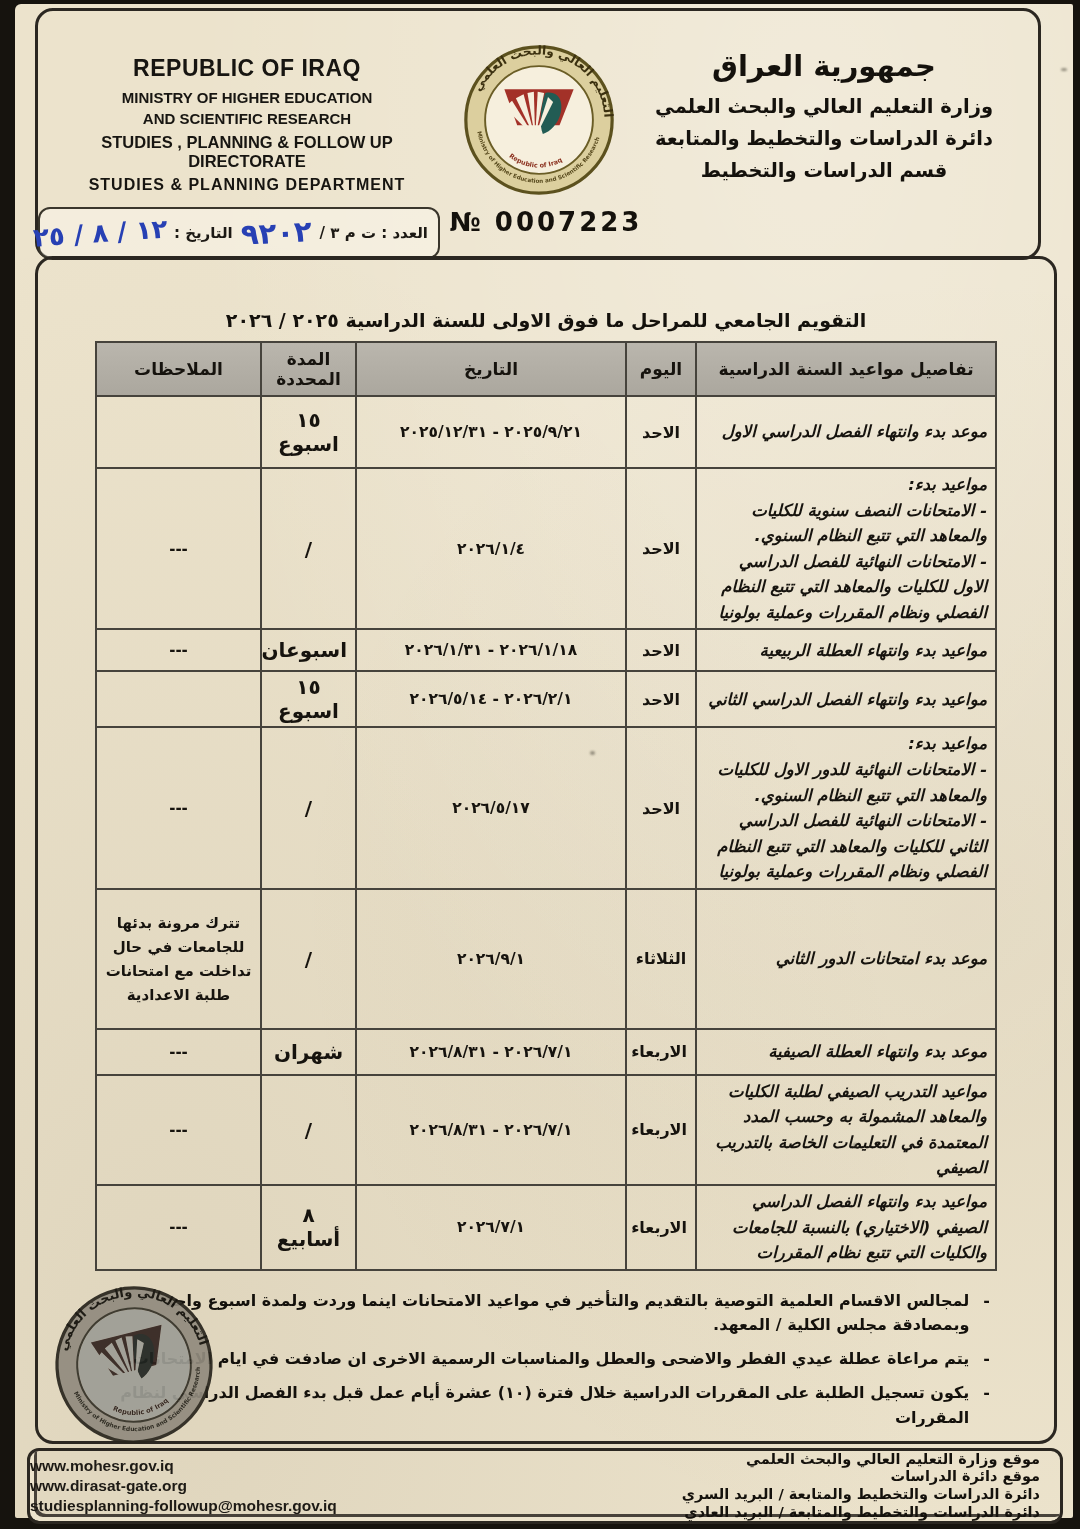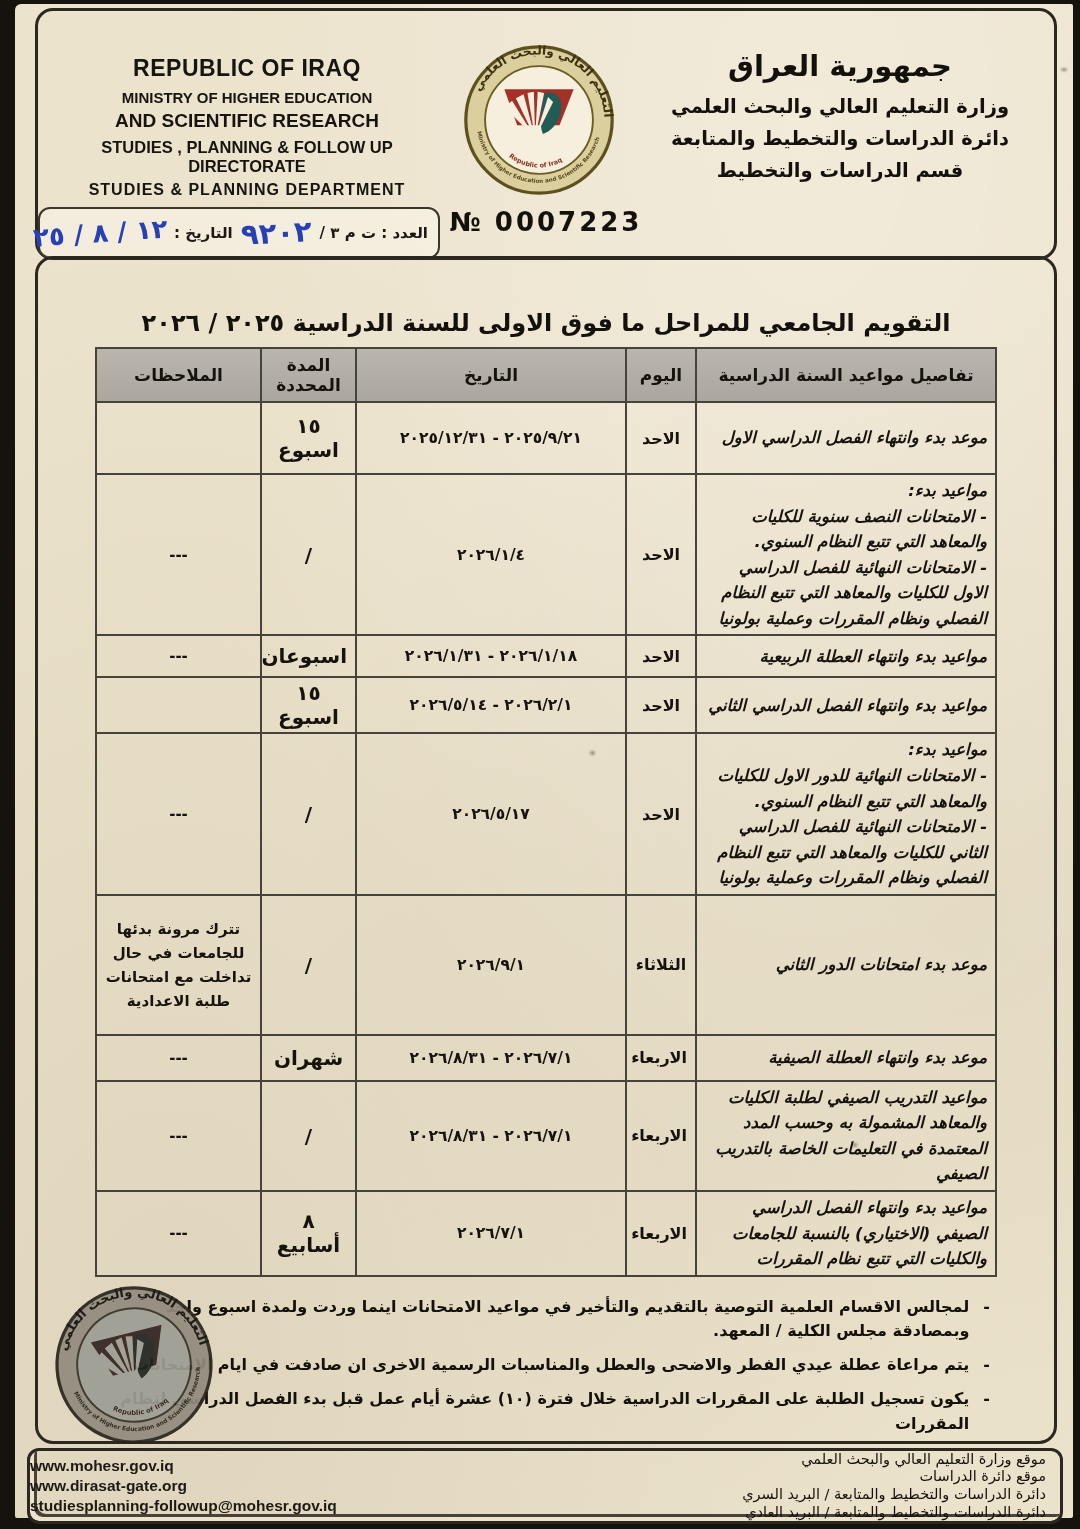--- a/index.html
+++ b/index.html
@@ -12,31 +12,31 @@
   .paper{
     position:absolute;left:15px;top:4px;right:7px;bottom:11px;
     background:
       radial-gradient(ellipse at 75% 8%, rgba(255,255,255,.28), transparent 55%),
       radial-gradient(ellipse at 15% 90%, rgba(110,92,55,.10), transparent 60%),
       radial-gradient(ellipse at 90% 60%, rgba(120,100,60,.08), transparent 50%),
       #ece3cc;
     border-radius:6px 2px 2px 2px;
   }
   .frame{border:3px solid #2b2721;position:absolute;}
-  .frame-top{left:20px;top:4px;right:16px;height:246px;border-radius:18px;}
+  .frame-top{left:20px;top:4px;right:32px;height:246px;border-radius:18px;}
   .frame-body{left:20px;top:252px;right:16px;height:1182px;border-radius:18px;direction:rtl;}
   .frame-footer{left:12px;top:1444px;right:10px;height:70px;border-radius:12px;
     box-shadow:inset 4px -4px 0 #ece3cc, inset 7px -7px 0 rgba(43,39,33,.85);
     display:flex;flex-direction:row;align-items:center;}
   
   .lh-en{position:absolute;left:16px;top:44px;width:386px;text-align:center;
     font-family:"Liberation Sans","DejaVu Sans",sans-serif;font-weight:bold;color:#171511;}
   .lh-en .l1{font-size:23px;letter-spacing:.5px;}
   .lh-en .l2{font-size:15px;margin-top:7px;}
-  .lh-en .l3{font-size:19px;margin-top:4px;}
+  .lh-en .l3{font-size:15px;margin-top:4px;}
   .lh-en .l4{font-size:16.5px;margin-top:6px;}
   .lh-en .l5{font-size:16px;margin-top:5px;letter-spacing:1px;}
   .lh-ar{position:absolute;right:14px;top:22px;width:400px;text-align:center;
     direction:rtl;font-weight:bold;color:#14110c;}
   .lh-ar .a1{font-size:29px;margin-bottom:12px;margin-top:16px;}
   .lh-ar .a2,.lh-ar .a3,.lh-ar .a4{font-size:19.5px;margin-top:9px;}
   .logo-top{position:absolute;left:424px;top:32px;width:154px;height:154px;}
   .serial{position:absolute;left:408px;top:196px;width:200px;text-align:center;
     font-weight:bold;font-size:26px;color:#14110c;white-space:nowrap;}
   .serial .no-sign{margin-right:14px;}
@@ -46,21 +46,21 @@
     border:2.5px solid #3a362c;border-radius:12px;background:rgba(252,248,238,.5);
     display:flex;direction:rtl;align-items:center;gap:6px;
     padding:0 10px;box-sizing:border-box;font-weight:bold;font-size:15px;color:#1c1914;
     overflow:visible;white-space:nowrap;
   }
   .hand{color:#2740b4;font-weight:bold;}
   .hand-num{font-size:29px;transform:rotate(-3deg);letter-spacing:1px;margin:0 2px;}
   .hand-date{font-size:26px;transform:rotate(-4deg);margin-left:-6px;}
   
   .doc-title{
-    margin:50px 0 10px 0;text-align:center;font-weight:bold;font-size:24px;color:#14110c;direction:rtl;
+    margin:50px 0 10px 0;text-align:center;font-weight:bold;font-size:19px;color:#14110c;direction:rtl;
   }
   table.cal{border-collapse:collapse;margin:0 auto;width:900px;table-layout:fixed;direction:rtl;}
   table.cal th,table.cal td{border:2.2px solid #46433c;vertical-align:middle;
     font-weight:bold;color:#16130e;padding:3px 8px;box-sizing:border-box;}
   table.cal th{
     background:linear-gradient(#bab6ad,#aba79e);
     font-size:17px;height:54px;text-align:center;
   }
   col.c-details{width:300px;} col.c-day{width:70px;} col.c-date{width:270px;}
   col.c-dur{width:95px;} col.c-notes{width:165px;}
@@ -76,22 +76,22 @@
   .footnote .dash{flex:0 0 auto;}
   
   .stamp-bottom{position:absolute;left:38px;top:1280px;width:162px;height:162px;
     transform:rotate(-14deg);
     filter:sepia(.55) saturate(.35) brightness(.6) contrast(1.2);
     opacity:.92;z-index:6;}
   
   .footer-left{direction:ltr;flex:0 0 46%;
     font-family:"Liberation Sans","DejaVu Sans",sans-serif;
     font-size:15.5px;line-height:1.3;color:#1d1a15;font-weight:bold;}
-  .footer-right{direction:rtl;flex:1;text-align:right;padding-right:14px;
-    font-weight:normal;font-size:14.5px;line-height:1.22;color:#14110c;}
+  .footer-right{direction:rtl;flex:1;text-align:right;padding-right:20px;
+    font-weight:bold;font-size:14.5px;line-height:1.22;color:#14110c;}
   .smudge{position:absolute;border-radius:50%;background:rgba(60,55,45,.5);filter:blur(1px);}
   .s1{left:575px;top:747px;width:5px;height:4px;}
   .s2{left:838px;top:1139px;width:4px;height:4px;}
   .s3{left:1046px;top:64px;width:6px;height:3px;}
 </style>
 </head>
 <body>
 
 <div class="paper">
 

